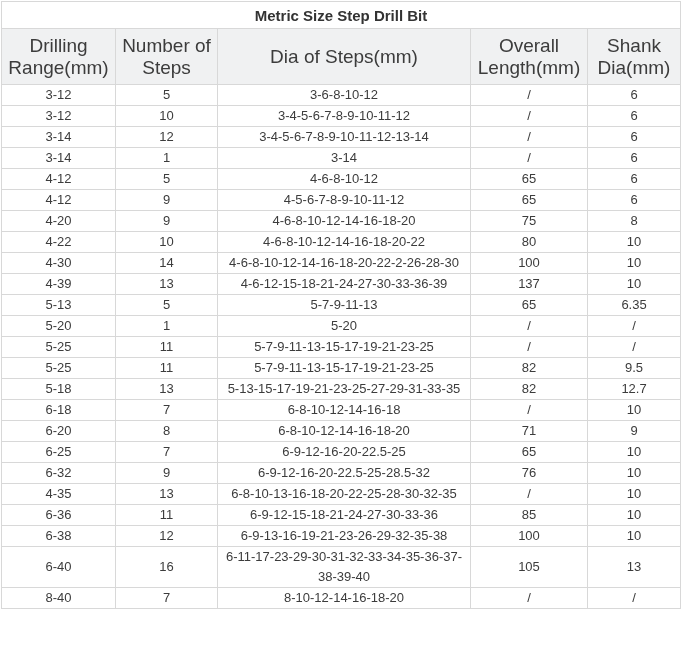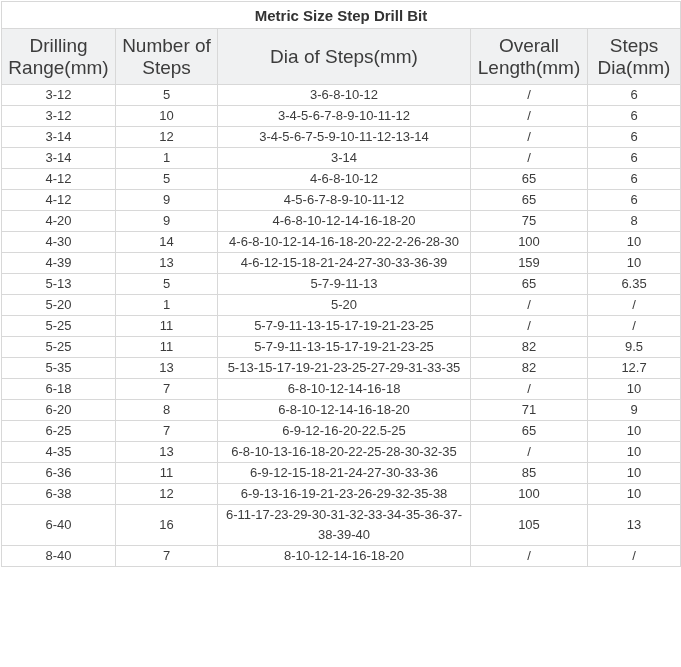--- a/index.html
+++ b/index.html
@@ -74,42 +74,42 @@
     </colgroup>
     <thead>
       <tr class="title-row">
         <th colspan="5">Metric Size Step Drill Bit</th>
       </tr>
       <tr class="header-row">
         <th>Drilling Range(mm)</th>
         <th>Number of Steps</th>
         <th>Dia of Steps(mm)</th>
         <th>Overall Length(mm)</th>
-        <th>Steps Dia(mm)</th>
+        <th>Shank Dia(mm)</th>
       </tr>
     </thead>
     <tbody id="tbody">
         <tr>
           <td>3-12</td>
           <td>5</td>
           <td>3-6-8-10-12</td>
           <td>/</td>
           <td>6</td>
         </tr>
         <tr>
           <td>3-12</td>
           <td>10</td>
           <td>3-4-5-6-7-8-9-10-11-12</td>
           <td>/</td>
           <td>6</td>
         </tr>
         <tr>
           <td>3-14</td>
           <td>12</td>
-          <td>3-4-5-6-7-5-9-10-11-12-13-14</td>
+          <td>3-4-5-6-7-8-9-10-11-12-13-14</td>
           <td>/</td>
           <td>6</td>
         </tr>
         <tr>
           <td>3-14</td>
           <td>1</td>
           <td>3-14</td>
           <td>/</td>
           <td>6</td>
         </tr>
@@ -126,33 +126,40 @@
           <td>4-5-6-7-8-9-10-11-12</td>
           <td>65</td>
           <td>6</td>
         </tr>
         <tr>
           <td>4-20</td>
           <td>9</td>
           <td>4-6-8-10-12-14-16-18-20</td>
           <td>75</td>
           <td>8</td>
+        </tr>
+        <tr>
+          <td>4-22</td>
+          <td>10</td>
+          <td>4-6-8-10-12-14-16-18-20-22</td>
+          <td>80</td>
+          <td>10</td>
         </tr>
         <tr>
           <td>4-30</td>
           <td>14</td>
           <td>4-6-8-10-12-14-16-18-20-22-2-26-28-30</td>
           <td>100</td>
           <td>10</td>
         </tr>
         <tr>
           <td>4-39</td>
           <td>13</td>
           <td>4-6-12-15-18-21-24-27-30-33-36-39</td>
-          <td>159</td>
+          <td>137</td>
           <td>10</td>
         </tr>
         <tr>
           <td>5-13</td>
           <td>5</td>
           <td>5-7-9-11-13</td>
           <td>65</td>
           <td>6.35</td>
         </tr>
         <tr>
@@ -170,21 +177,21 @@
           <td>/</td>
         </tr>
         <tr>
           <td>5-25</td>
           <td>11</td>
           <td>5-7-9-11-13-15-17-19-21-23-25</td>
           <td>82</td>
           <td>9.5</td>
         </tr>
         <tr>
-          <td>5-35</td>
+          <td>5-18</td>
           <td>13</td>
           <td>5-13-15-17-19-21-23-25-27-29-31-33-35</td>
           <td>82</td>
           <td>12.7</td>
         </tr>
         <tr>
           <td>6-18</td>
           <td>7</td>
           <td>6-8-10-12-14-16-18</td>
           <td>/</td>
@@ -195,20 +202,27 @@
           <td>8</td>
           <td>6-8-10-12-14-16-18-20</td>
           <td>71</td>
           <td>9</td>
         </tr>
         <tr>
           <td>6-25</td>
           <td>7</td>
           <td>6-9-12-16-20-22.5-25</td>
           <td>65</td>
+          <td>10</td>
+        </tr>
+        <tr>
+          <td>6-32</td>
+          <td>9</td>
+          <td>6-9-12-16-20-22.5-25-28.5-32</td>
+          <td>76</td>
           <td>10</td>
         </tr>
         <tr>
           <td>4-35</td>
           <td>13</td>
           <td>6-8-10-13-16-18-20-22-25-28-30-32-35</td>
           <td>/</td>
           <td>10</td>
         </tr>
         <tr>

